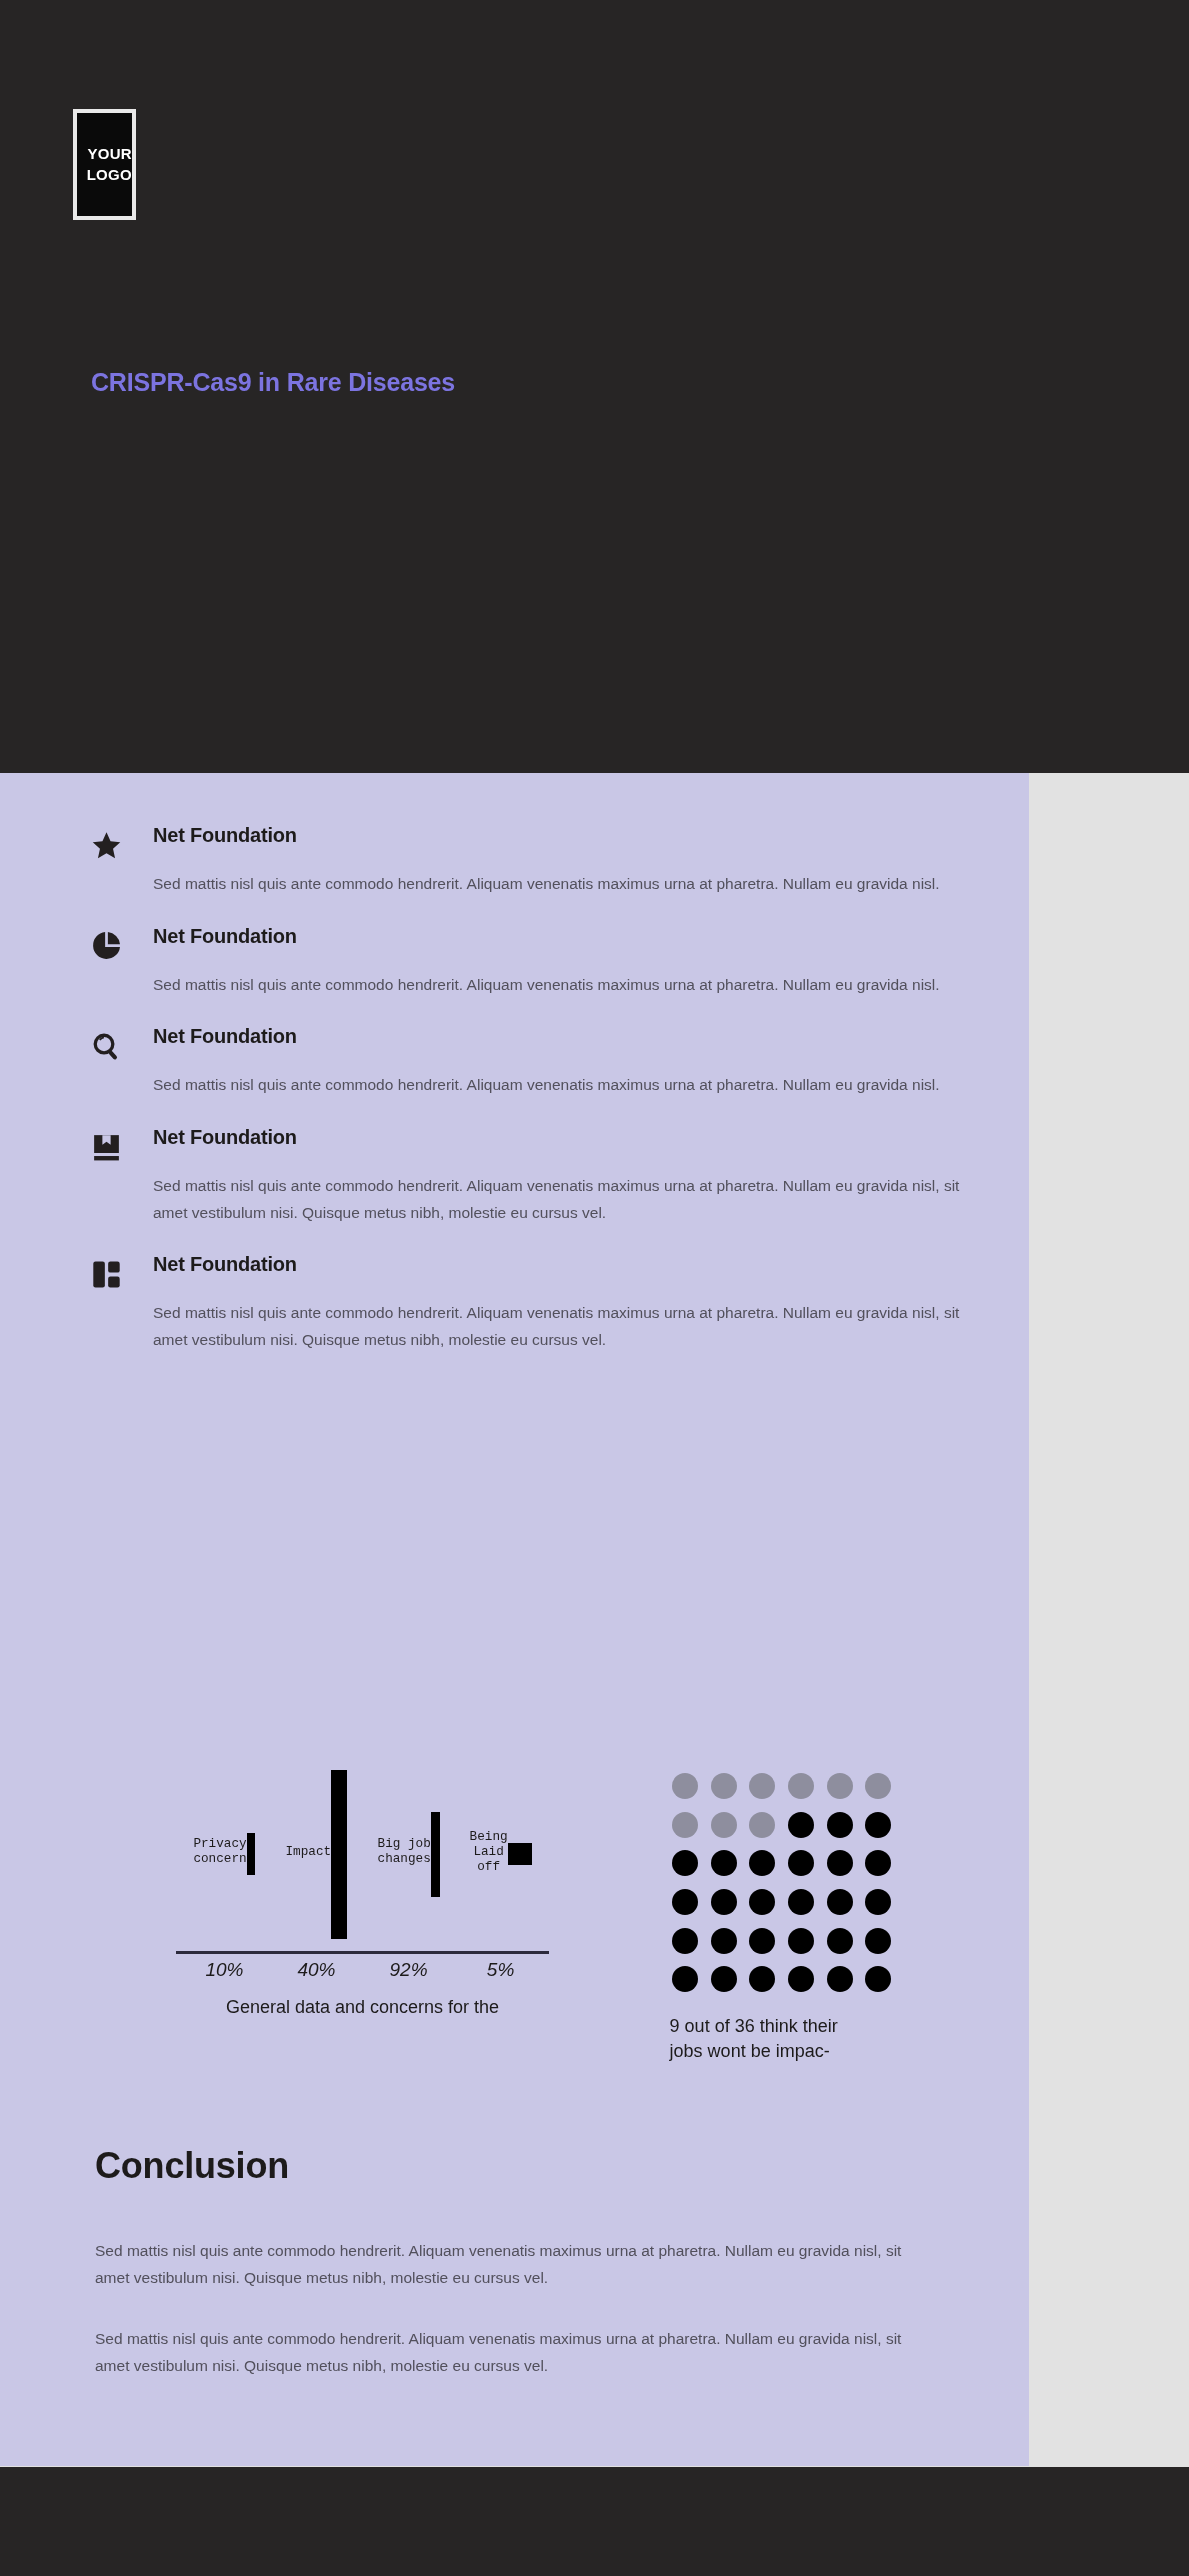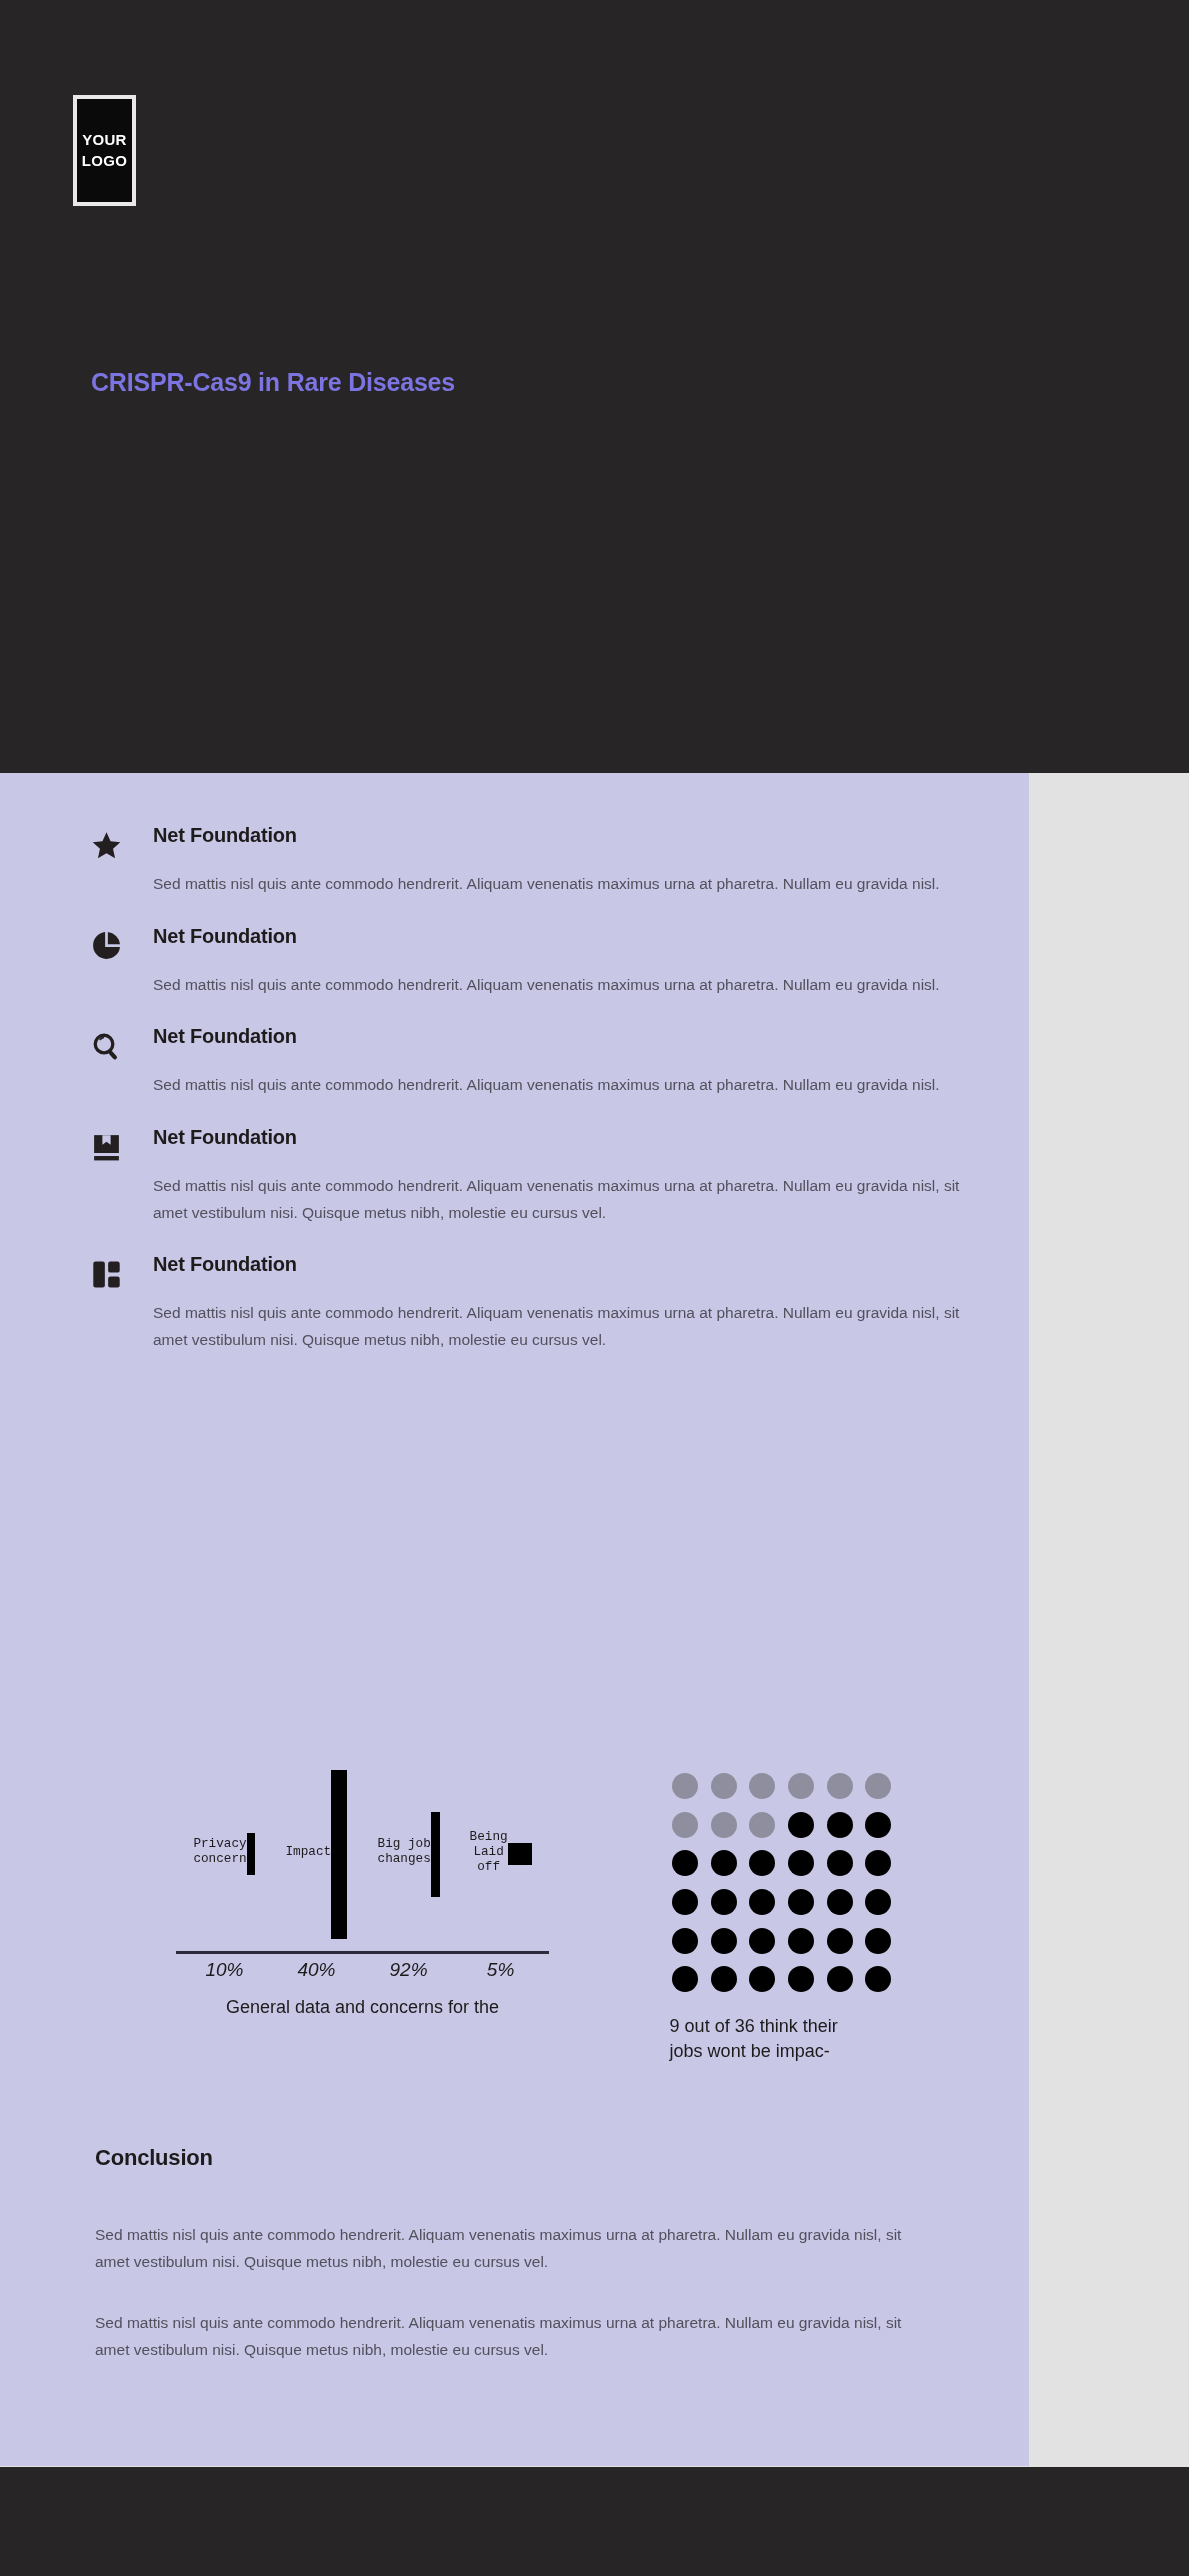--- a/index.html
+++ b/index.html
@@ -18,22 +18,23 @@
   }
   .brand {
     position:absolute; left:73px; top:95px;
     display:flex; align-items:center; gap:22px;
   }
   .logo-box {
     width:63px; height:111px;
     border:4px solid #e9e9e9;
     background:#0a0a0a;
     display:flex; flex-direction:column;
-    align-items:center; justify-content:center;
+    align-items:flex-end; justify-content:center;
     gap:4.8px;
+    margin-top:14px;
   }
   .logo-line {
     color:#ffffff; font-weight:bold; font-size:15px;
     letter-spacing:0.3px; line-height:1.05;
   }
   .brand-text { display:flex; flex-direction:column; gap:3.2px; }
   .company-name {
     color:#ffffff; font-size:29px; font-weight:bold; letter-spacing:-0.3px;
   }
   .slogan { color:#dcdcdc; font-size:20.6px; font-weight:400; }
@@ -126,21 +127,21 @@
   .dot.on  { background:#000000; }
   .dot.off { background:#8e8e9e; }
   .dot-caption {
     margin-top:22px; color:#1d1b1b; font-size:18px; line-height:1.36;
     white-space:pre-line; margin-left:1.6px;
   }
 
   
   .conclusion { position:absolute; left:95px; top:2145px; width:833px; }
   .conc-title {
-    color:#1d1b1b; font-size:22px; font-weight:bold; letter-spacing:-0.2px;
+    color:#1d1b1b; font-size:36px; font-weight:bold; letter-spacing:-0.2px;
     margin-bottom:51px;
   }
   .conc-para {
     color:#52505c; font-size:15.5px; line-height:1.72; margin-bottom:35px;
   }
 
   
   .footer {
     position:absolute; left:0; top:2467px; width:1190px; height:109px;
     background:#272525;

